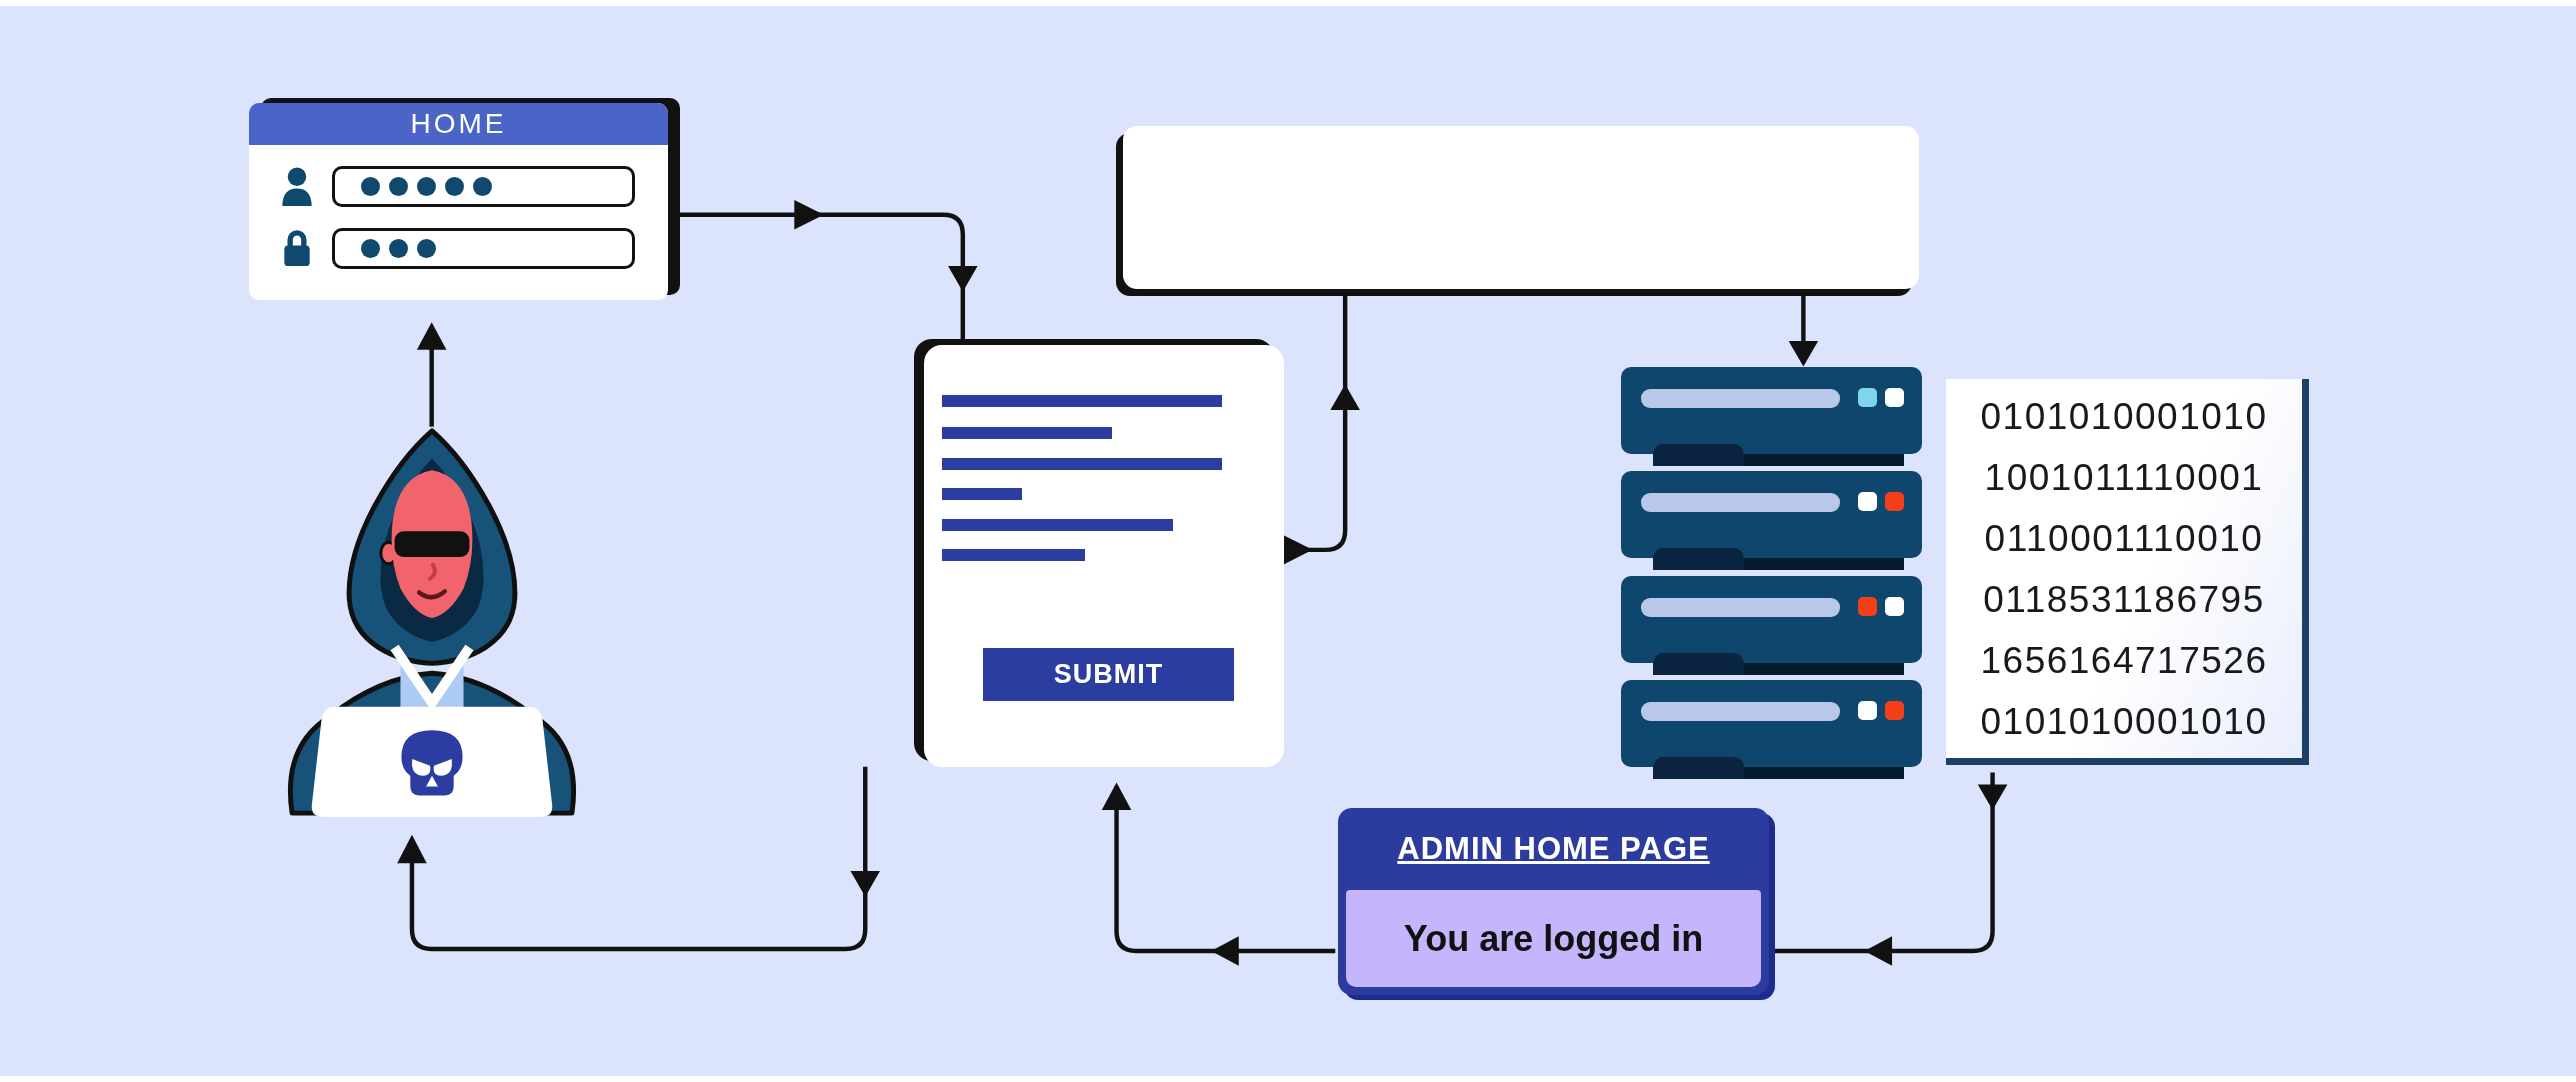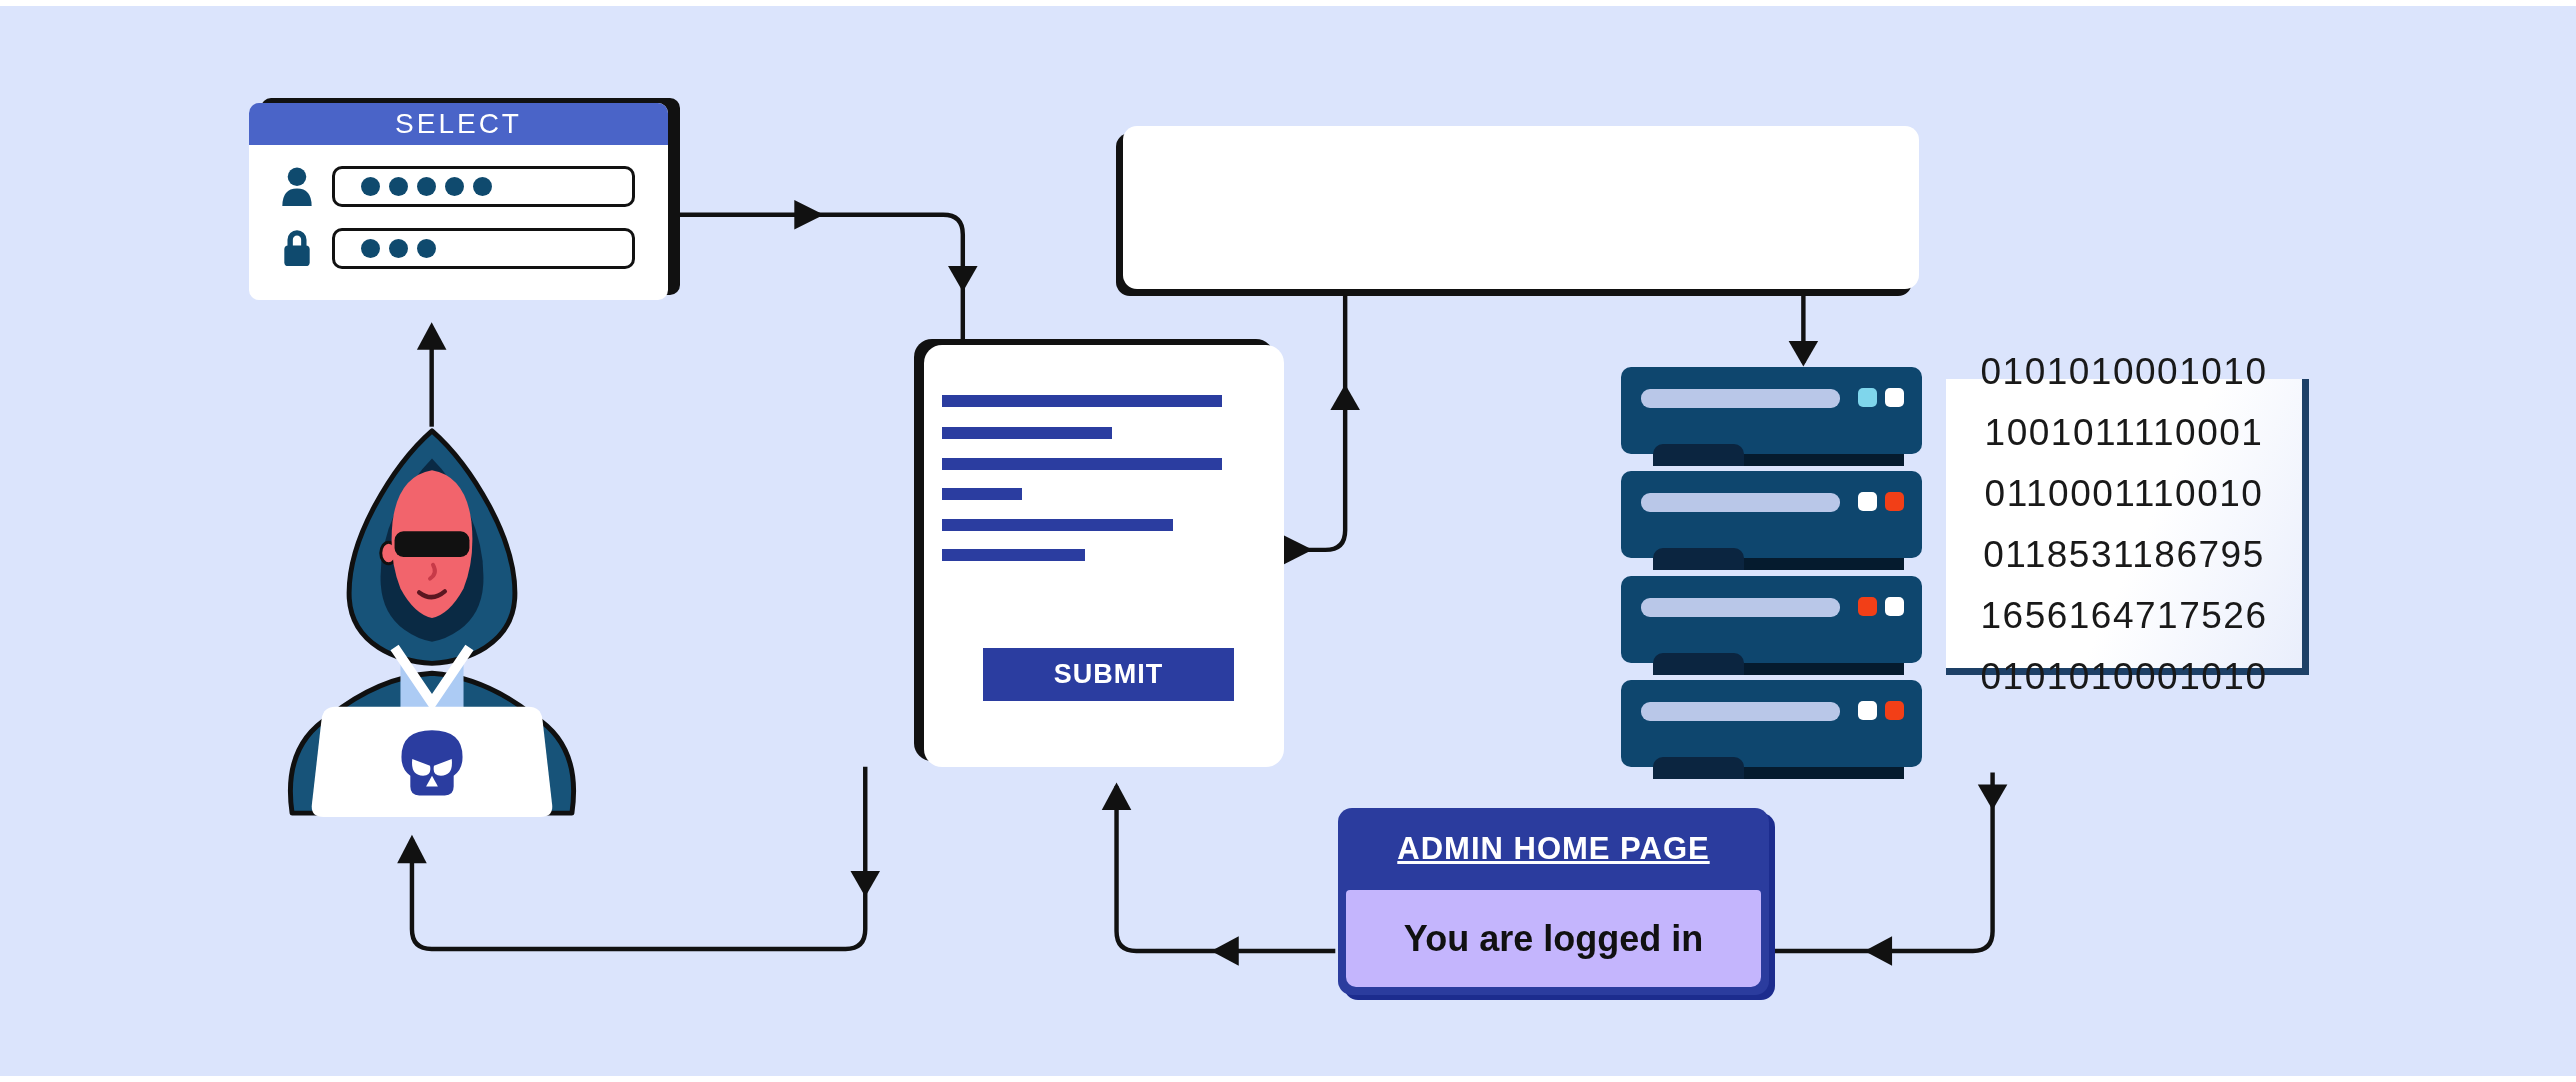--- a/index.html
+++ b/index.html
@@ -53,21 +53,21 @@
                  background:#0e466e; border-radius:10px; }
   .server-strip { position:absolute; left:49px; right:18px; top:87px; height:12px; background:#051b2e; }
   .server-tab { position:absolute; left:32px; top:77px; width:91px; height:22px;
                 background:#0b2540; border-radius:10px 10px 0 0; }
   .server-slot { position:absolute; left:20px; top:22px; width:199px; height:19px;
                  background:#b9c7e8; border-radius:9px; }
   .led { position:absolute; top:21px; width:19px; height:19px; border-radius:5px; background:#fff; }
   .led.l1 { left:237px; } .led.l2 { left:264px; }
 
   
-  #binary-panel { position:absolute; left:1946px; top:379px; width:363px; height:296px; z-index:9;
+  #binary-panel { position:absolute; left:1946px; top:379px; width:363px; height:386px; z-index:9;
                   background:linear-gradient(115deg,#ffffff 55%,#e9eefc);
                   border-right:7px solid #1d4067; border-bottom:7px solid #1d4067;
                   display:flex; flex-direction:column; align-items:center; justify-content:center;
                   font-size:37px; font-weight:500; letter-spacing:1.5px;
                   line-height:61px; color:#191919; }
 
   
   #admin-panel { position:absolute; left:1338px; top:808px; width:431px; height:187px; z-index:10;
                  background:#2b3c9e; border-radius:14px; box-shadow:6px 5px 0 0 #1c2c8e; }
   #admin-header { height:82px; display:flex; align-items:center; justify-content:center;
@@ -107,21 +107,21 @@
     <polygon points="1257,950 1257,980 1229,965"></polygon>
     <polygon points="1118,822 1148,822 1133,794"></polygon>
 
     <path d="M878,778 V943 Q878,963 858,963 H438 Q418,963 418,943 V852"></path>
     <polygon points="863,884 893,884 878,910"></polygon>
     <polygon points="403,876 433,876 418,847"></polygon>
   </svg>
 
   <div class="card" id="login-window">
     <div id="login-header">
-      <span>SELECT</span>
+      <span>HOME</span>
     </div>
     <div class="login-row row1">
       <span class="login-icon">
         <svg width="34" height="41" viewBox="0 0 34 42">
           <circle cx="17" cy="11" r="9.5" fill="#0f4a6e"></circle>
           <path d="M2,41 Q2,23 17,23 Q32,23 32,41 Z" fill="#0f4a6e"></path>
         </svg>
       </span>
       <div class="login-input">
           <span class="dot"></span>

